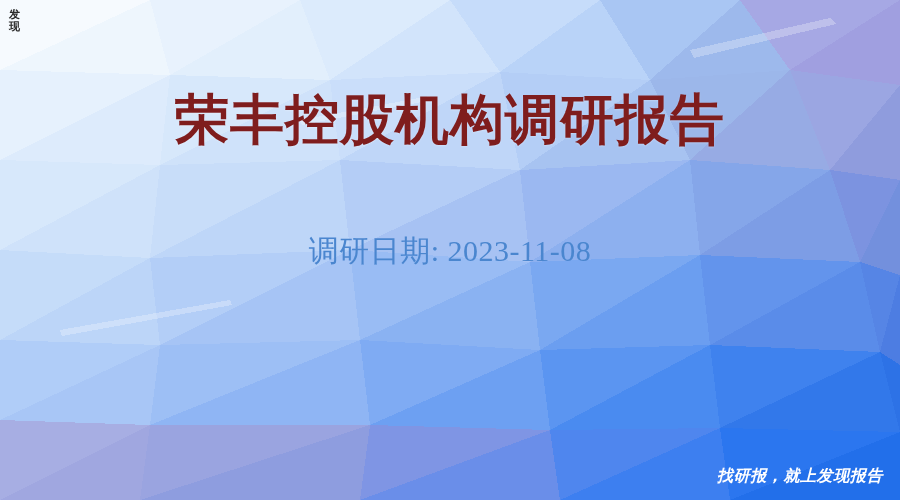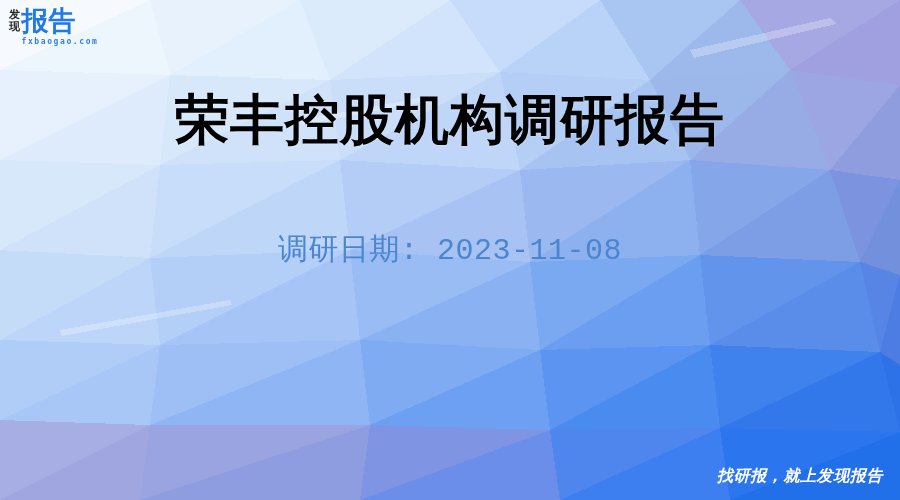--- a/index.html
+++ b/index.html
@@ -76,34 +76,34 @@
   .title {
     position: absolute;
     left: 0;
     right: 0;
     top: 88px;
     text-align: center;
     font-family: "DejaVu Sans", sans-serif;
     font-size: 54px;
     line-height: 64px;
     font-weight: 700;
-    color: #000000;
+    color: #7f1d1d;
     letter-spacing: 1px;
     text-shadow: 0 1px 2px rgba(255,255,255,0.25);
     z-index: 6;
   }
 
   
   .subtitle {
     position: absolute;
     left: 0;
     right: 0;
     top: 231px;
     text-align: center;
-    font-family: Liberation Mono, monospace;
+    font-family: Liberation Serif, serif;
     font-size: 30px;
     line-height: 40px;
     font-weight: 400;
     color: #4a86cf;
     letter-spacing: 0.5px;
     z-index: 6;
   }
 
   
   .slogan {
@@ -228,24 +228,20 @@
       <polygon points="300,120 430,96 432,100 302,125" fill="#ffffff"></polygon>
       <polygon points="60,330 230,300 232,305 62,336" fill="#ffffff"></polygon>
     </g>
   </svg>
 
   <div class="logo">
     <div class="logo-stack">
       <span>发</span>
       <span>现</span>
     </div>
-    <div class="logo-right">
-      <div class="logo-main">报告</div>
-      <div class="logo-url">fxbaogao.com</div>
-    </div>
   </div>
 
   <div class="title">荣丰控股机构调研报告</div>
 
   <div class="subtitle">调研日期: 2023-11-08</div>
 
   <div class="slogan">找研报，就上发现报告</div>
 
 </div>
 

